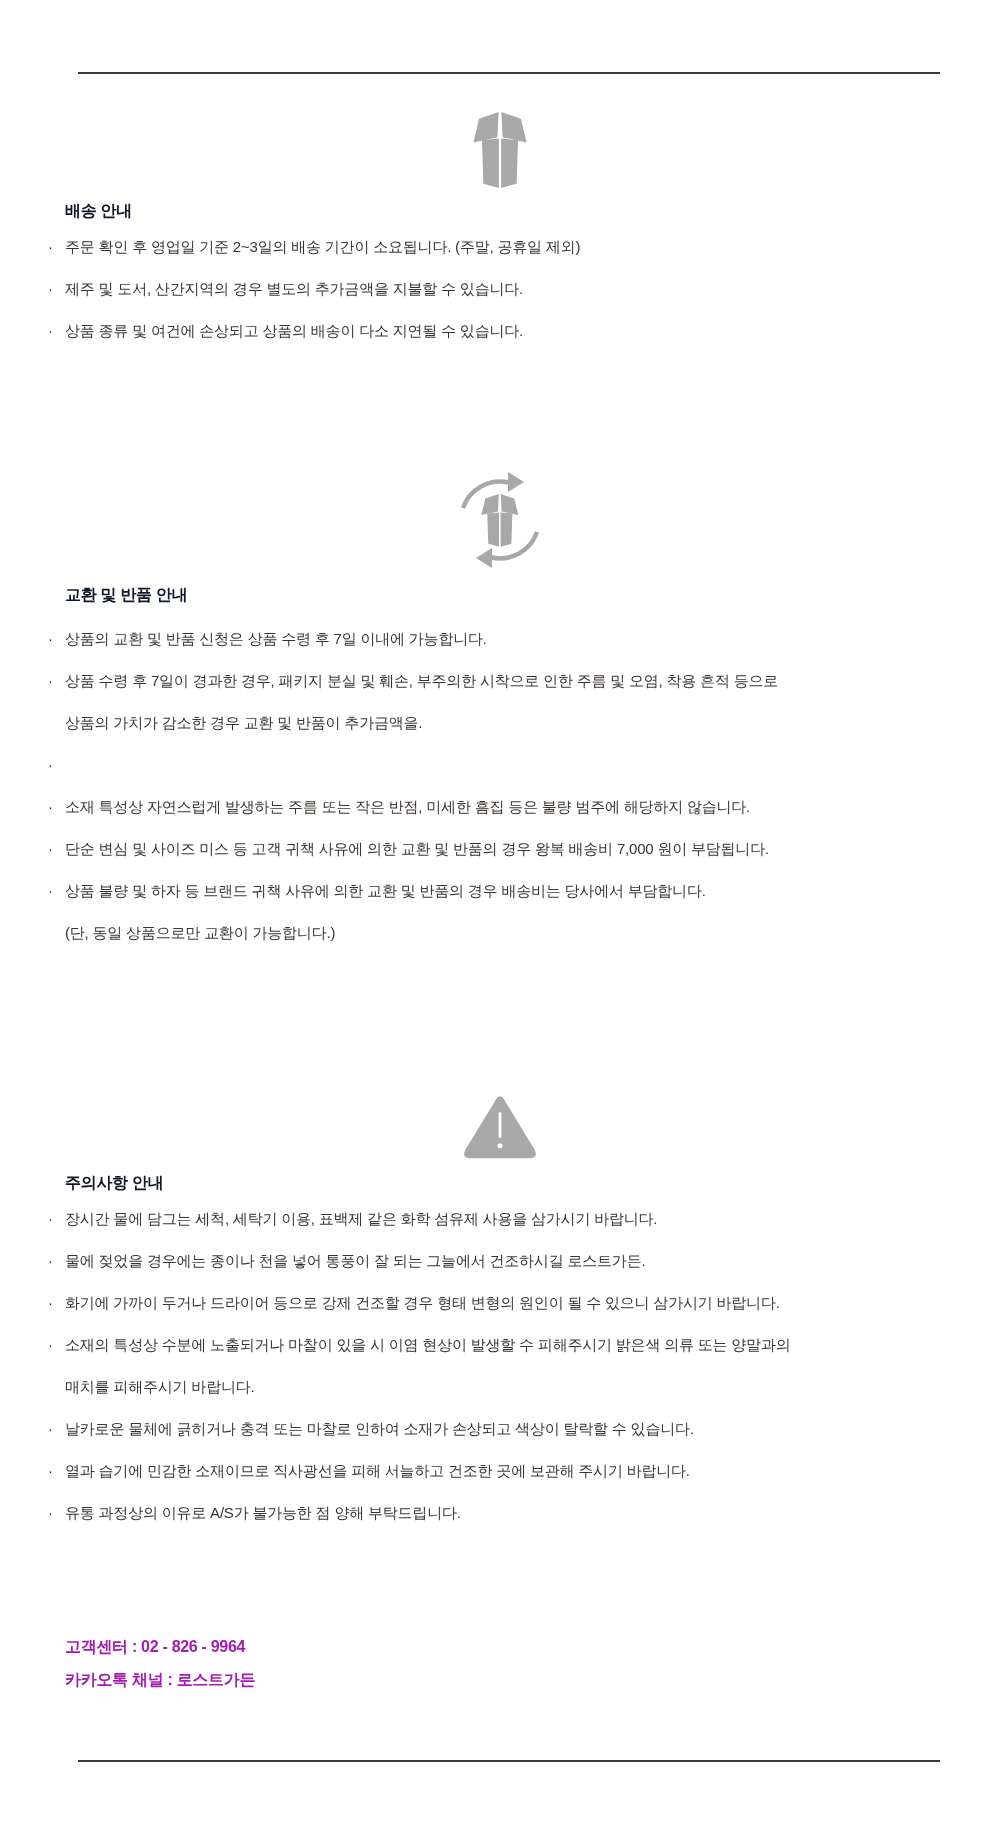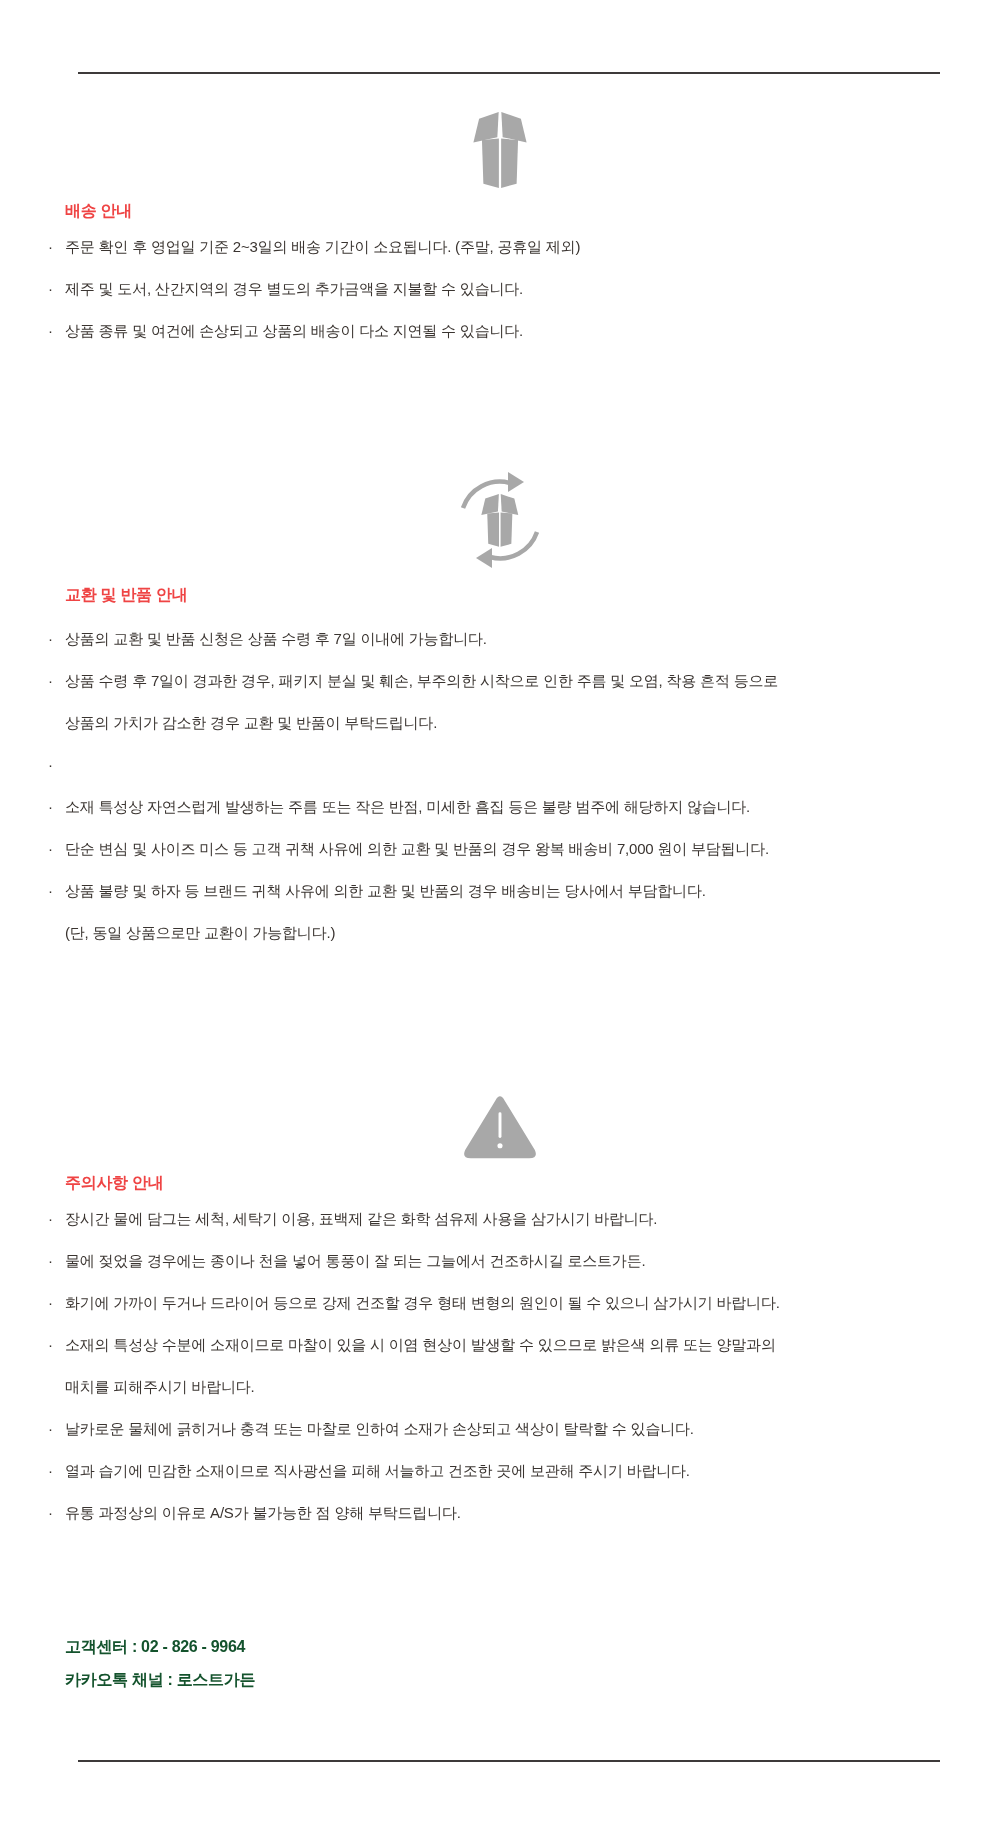--- a/index.html
+++ b/index.html
@@ -12,39 +12,39 @@
   .divider { height: 2px; background: #3d3a3a; width: 862px; margin-left: 78px; }
   .divider.top { margin-top: 72px; }
   .divider.bottom { margin-top: 64px; }
 
   .icon-wrap { text-align: center; line-height: 0; }
   #shipping .icon-wrap { padding-top: 38px; }
   #exchange .icon-wrap { padding-top: 116px; }
   #caution  .icon-wrap { padding-top: 140px; }
 
   .section-title {
-    font-size: 16px; font-weight: bold; color: #ef4444;
+    font-size: 16px; font-weight: bold; color: #0f172a;
     margin: 12px 0 0 65px; line-height: 22px; letter-spacing: -0.3px;
   }
   #exchange .section-title { margin-top: 14px; }
 
   .items { margin: 4px 0 0 48px; }
   #exchange .items { margin-top: 12px; }
   #caution  .items { margin-top: 4px; }
 
   .item { display: flex; line-height: 42px; font-size: 15px; letter-spacing: -0.2px; }
   .bullet { flex: none; width: 17px; color: #3a3430; }
   .item-text { white-space: nowrap; }
 
   .icon { fill: #a8a8a8; }
   .icon .stroke { fill: none; stroke: #a8a8a8; stroke-width: 4.5; }
 
   .footer { margin: 96px 0 0 65px; }
   .footer-line {
-    margin: 0; font-size: 16px; font-weight: bold; color: #14532d;
+    margin: 0; font-size: 16px; font-weight: bold; color: #a21caf;
     line-height: 33px; letter-spacing: -0.3px;
   }
 </style>
 </head>
 <body>
 
 <div class="divider top"></div>
 
 <section id="shipping">
   <div class="icon-wrap">
@@ -92,21 +92,21 @@
     <div class="item">
       <span class="bullet">·</span>
       <span class="item-text">상품의 교환 및 반품 신청은 상품 수령 후 7일 이내에 가능합니다.</span>
     </div>
     <div class="item">
       <span class="bullet">·</span>
       <span class="item-text">상품 수령 후 7일이 경과한 경우, 패키지 분실 및 훼손, 부주의한 시착으로 인한 주름 및 오염, 착용 흔적 등으로</span>
     </div>
     <div class="item">
       <span class="bullet"></span>
-      <span class="item-text">상품의 가치가 감소한 경우 교환 및 반품이 부탁드립니다.</span>
+      <span class="item-text">상품의 가치가 감소한 경우 교환 및 반품이 추가금액을.</span>
     </div>
     <div class="item">
       <span class="bullet">·</span>
     </div>
     <div class="item">
       <span class="bullet">·</span>
       <span class="item-text">소재 특성상 자연스럽게 발생하는 주름 또는 작은 반점, 미세한 흠집 등은 불량 범주에 해당하지 않습니다.</span>
     </div>
     <div class="item">
       <span class="bullet">·</span>
@@ -140,21 +140,21 @@
     <div class="item">
       <span class="bullet">·</span>
       <span class="item-text">물에 젖었을 경우에는 종이나 천을 넣어 통풍이 잘 되는 그늘에서 건조하시길 로스트가든.</span>
     </div>
     <div class="item">
       <span class="bullet">·</span>
       <span class="item-text">화기에 가까이 두거나 드라이어 등으로 강제 건조할 경우 형태 변형의 원인이 될 수 있으니 삼가시기 바랍니다.</span>
     </div>
     <div class="item">
       <span class="bullet">·</span>
-      <span class="item-text">소재의 특성상 수분에 소재이므로 마찰이 있을 시 이염 현상이 발생할 수 있으므로 밝은색 의류 또는 양말과의</span>
+      <span class="item-text">소재의 특성상 수분에 노출되거나 마찰이 있을 시 이염 현상이 발생할 수 피해주시기 밝은색 의류 또는 양말과의</span>
     </div>
     <div class="item">
       <span class="bullet"></span>
       <span class="item-text">매치를 피해주시기 바랍니다.</span>
     </div>
     <div class="item">
       <span class="bullet">·</span>
       <span class="item-text">날카로운 물체에 긁히거나 충격 또는 마찰로 인하여 소재가 손상되고 색상이 탈락할 수 있습니다.</span>
     </div>
     <div class="item">

